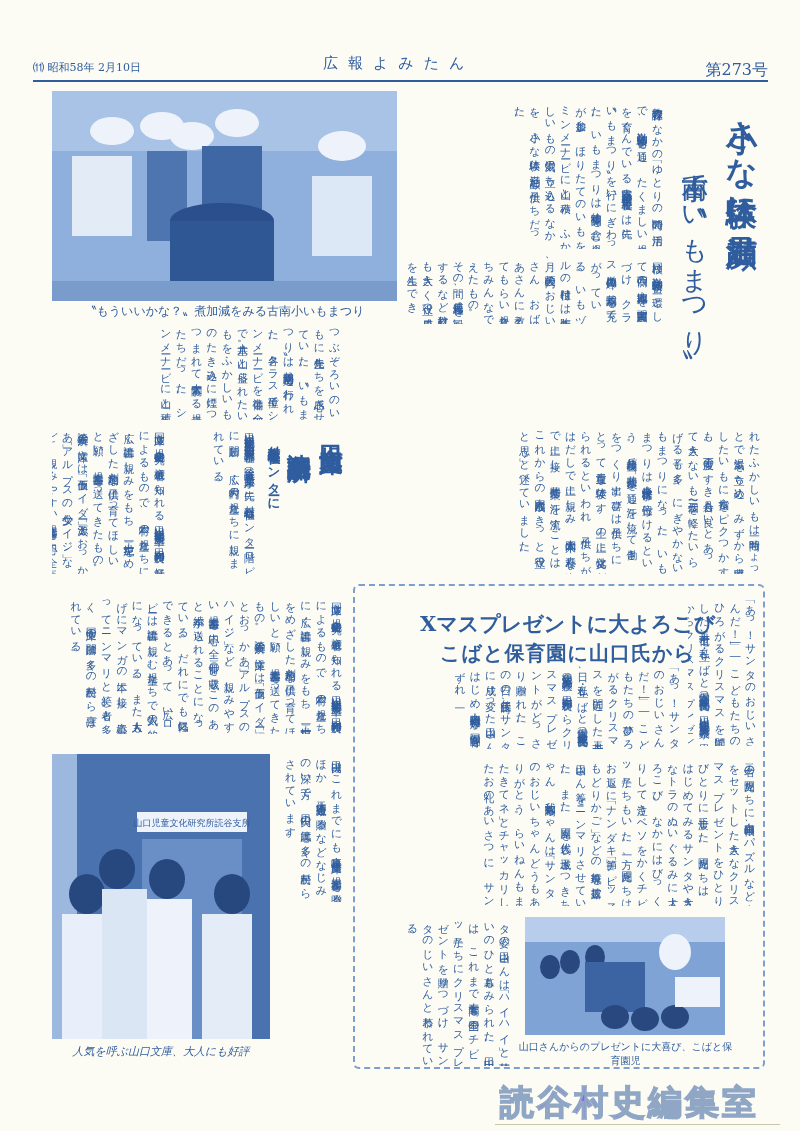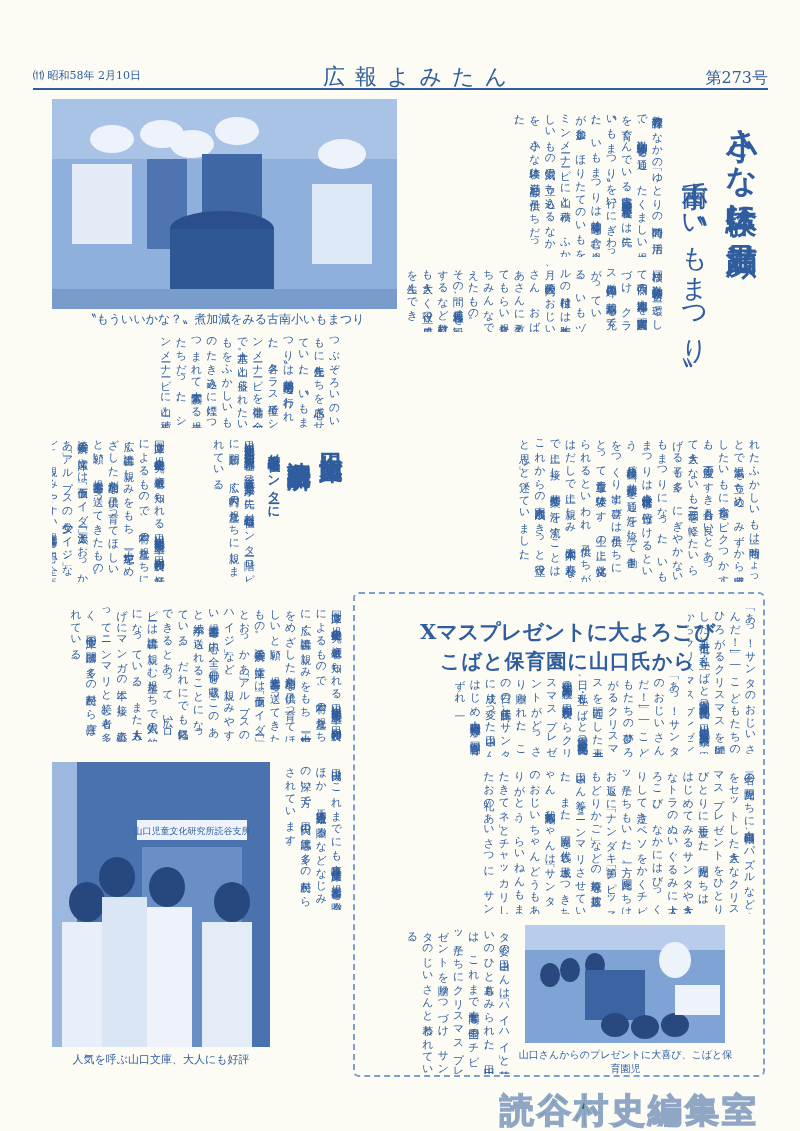--- a/index.html
+++ b/index.html
@@ -2,26 +2,26 @@
 <html><head>
 <meta charset="utf-8">
 <style>
   html, body { margin: 0; padding: 0; }
   body {
     width: 800px; height: 1131px; position: relative; overflow: hidden;
     background: #fdfcf4;
     font-family: "DejaVu Serif", "Liberation Serif", serif;
     color: #2f5d9e;
   }
-  .page { position: absolute; left: 0; top: 12px; width: 800px; height: 973px; }
+  .page { position: absolute; left: 0; top: 4px; width: 800px; height: 973px; }
 
   
   .mast { position: absolute; left: 33px; top: 52px; width: 735px; height: 22px; }
   .mast .issue-left { position: absolute; left: 0; top: 4px; font-size: 11px; color: #2f5d9e; font-family: "DejaVu Serif", serif; }
-  .mast .title { position: absolute; left: 290px; top: -2px; font-size: 22px; letter-spacing: 10px; color: #2f5d9e; }
+  .mast .title { position: absolute; left: 290px; top: -2px; font-size: 15px; letter-spacing: 10px; color: #2f5d9e; }
   .mast .issue-right { position: absolute; right: 0; top: 4px; font-size: 16px; color: #2f5d9e; }
   .mast-rule { position: absolute; left: 33px; top: 76px; width: 735px; height: 2px; background: #2f5d9e; }
 
   
   .vt {
     writing-mode: vertical-rl;
     -webkit-writing-mode: vertical-rl;
     text-orientation: upright;
     font-family: "DejaVu Serif", serif;
     color: #2f5d9e;
@@ -54,21 +54,21 @@
   .xbox {
     position: absolute; left: 353px; top: 580px; width: 412px; height: 485px;
     border: 2px dashed #7d9fd0; border-radius: 6px; box-sizing: border-box;
   }
   .xh-main { position: absolute; left: 420px; top: 606px; width: 270px; font-size: 21px; font-weight: bold; color: #2f5d9e; font-family: "DejaVu Serif", serif; white-space: nowrap; }
   .xh-sub { position: absolute; left: 440px; top: 636px; width: 260px; font-size: 20px; font-weight: bold; color: #2f5d9e; font-family: "DejaVu Sans", sans-serif; white-space: nowrap; letter-spacing: 1px; }
 
   
   .watermark {
     position: absolute; left: 500px; top: 1076px; font-size: 34px; font-weight: bold;
-    color: #15803d; -webkit-text-stroke: 1.4px #8fa6c4; letter-spacing: 3px;
+    color: #8b5cf6; -webkit-text-stroke: 1.4px #8fa6c4; letter-spacing: 3px;
     font-family: Liberation Sans, sans-serif;
   }
   .watermark-rule { position: absolute; left: 495px; top: 1120px; width: 285px; height: 1px; background: #c9c6ae; }
 </style>
 </head>
 <body>
 
 <div class="page">
 
   <div class="mast">
@@ -125,21 +125,21 @@
       <ellipse cx="35" cy="140" rx="18" ry="20" fill="#27477f"></ellipse>
       <ellipse cx="65" cy="115" rx="18" ry="20" fill="#27477f"></ellipse>
       <ellipse cx="115" cy="125" rx="18" ry="20" fill="#27477f"></ellipse>
       <ellipse cx="180" cy="140" rx="18" ry="20" fill="#27477f"></ellipse>
       <rect x="10" y="160" width="45" height="125" fill="#e8effa"></rect>
       <rect x="50" y="135" width="45" height="150" fill="#dbe6f5"></rect>
       <rect x="95" y="145" width="45" height="140" fill="#eef3fb"></rect>
       <rect x="150" y="160" width="50" height="125" fill="#e4ecf8"></rect>
     </svg>
   </div>
-  <div class="caption" style="left:52px; top:1040px; width:218px; font-size:11px;">人気を呼ぶ山口文庫、大人にも好評</div>
+  <div class="caption" style="left:52px; top:1040px; width:218px; font-size:11px;font-style:italic;">人気を呼ぶ山口文庫、大人にも好評</div>
 
   <div class="xbox"></div>
   <div class="xh-main">Xマスプレゼントに大よろこび</div>
   <div class="xh-sub">こばと保育園に山口氏から</div>
   <div class="vt body-sm" style="left:688px; top:592px; width:70px; height:150px;">「あっ！サンタのおじいさんだ！」――こどもたちの夢ひろがるクリスマスを間近にした十二月十七日、私立・こばと保育園（金城礼子園長）に山口児童文化研究所（東京在）の山口秀和所長からクリスマスプレゼントがどっさり贈られた。この日の午後三時、サンタに成り変った山口さんはじめ山内徳信村長等が同保育園を訪ずれ、一</div>
   <div class="vt body-sm" style="left:362px; top:660px; width:320px; height:85px;">「あっ！サンタのおじいさんだ！」――こどもたちの夢ひろがるクリスマスを間近にした十二月十七日、私立・こばと保育園（金城礼子園長）に山口児童文化研究所（東京在）の山口秀和所長からクリスマスプレゼントがどっさり贈られた。この日の午後三時、サンタに成り変った山口さんはじめ山内徳信村長等が同保育園を訪ずれ、一</div>
   <div class="vt body-sm" style="left:362px; top:752px; width:395px; height:150px;">二〇名の園児たちに自由画帳、パズルなど十数点をセットした大きなクリスマスプレゼントをひとりびとりに手渡した。園児たちは、はじめてみるサンタや大きなトラのぬいぐるみに大よろこび、なかにはびっくりして泣きベソをかくチビッ子たちもいた。一方、園児たちはお返しに「ナンダキ節」「チビッ子もどりかご」などの琉舞を披露し、山口さん等をニンマリさせていた。また、園児を代表し玉城さつきちゃん、我如古剛ちゃんは「サンタのおじいちゃんどうもありがとう。らいねんもまたきてネ」とチャッカリしたお礼のあいさつに、サン</div>
   <div class="vt body-sm" style="left:362px; top:912px; width:150px; height:150px;">タ姿の山口さんは「ハイハイ」と苦笑いのひと幕もみられた。山口氏は、これまで十五年間も全国のチビッ子たちにクリスマスプレゼントを贈りつづけ、サンタのじいさんと慕われている。</div>
 
   <div class="photo" style="left:525px; top:913px; width:200px; height:118px;">

